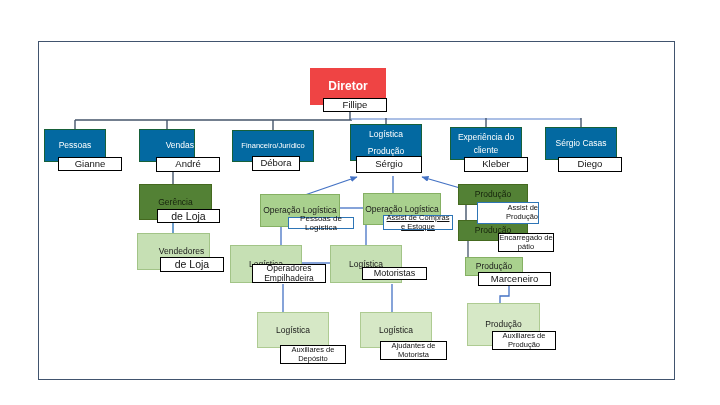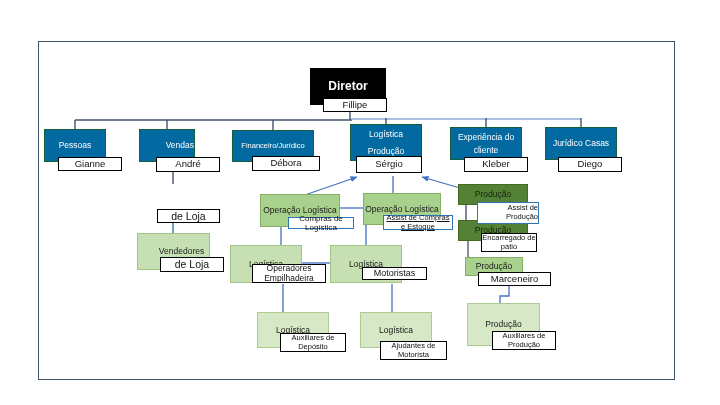--- a/index.html
+++ b/index.html
@@ -11,21 +11,21 @@
     position:absolute;left:38px;top:41px;width:637px;height:339px;
     background:#ffffff;border:1.5px solid #41546e;box-sizing:border-box;
   }
   #wires{position:absolute;left:0;top:0;width:720px;height:405px;z-index:1;}
   .node{
     position:absolute;z-index:2;box-sizing:border-box;display:flex;
     align-items:center;justify-content:center;text-align:center;
     line-height:1.45;
   }
   .node .t{width:100%;}
-  .dark   {background:#000000;color:#ffffff;font-weight:bold;font-size:12px;}
+  .dark   {background:#ef4444;color:#ffffff;font-weight:bold;font-size:12px;}
   .emerald{background:#0369a1;color:#ffffff;font-size:8.5px;border:1px solid #166039;}
   .olive  {background:#538135;color:#15230c;font-size:8.5px;border:1px solid #44691f;}
   .medium {background:#a9d18e;color:#1a1a1a;font-size:8.5px;border:1px solid #85b063;}
   .light  {background:#c6e0b4;color:#1a1a1a;font-size:8.5px;border:1px solid #a2c487;}
   .lighter{background:#d6e8c6;color:#1a1a1a;font-size:8.5px;border:1px solid #aecb92;}
   .tag{
     position:absolute;z-index:3;box-sizing:border-box;background:#ffffff;
     display:flex;align-items:center;justify-content:center;text-align:center;
     color:#111;line-height:1.15;
   }
@@ -87,83 +87,86 @@
   <div class="tag tag-black" style="left:58px;top:157px;width:64px;height:14px;">Gianne</div>
 
   <div class="node emerald" style="left:139px;top:129px;width:56px;height:33px;text-align:right;">
     <div class="t">Vendas</div>
   </div>
   <div class="tag tag-black" style="left:156px;top:157px;width:64px;height:15px;">André</div>
 
   <div class="node emerald nowrap" style="left:232px;top:130px;width:82px;height:32px;font-size:7.5px;">
     <div class="t">Financeiro/Jurídico</div>
   </div>
-  <div class="tag tag-black" style="left:252px;top:156px;width:68px;height:15px;">Débora</div>
+  <div class="tag tag-black" style="left:252px;top:156px;width:48px;height:15px;">Débora</div>
 
   <div class="node emerald" style="left:350px;top:124px;width:72px;height:37px;line-height:1.9;">
     <div class="t">Logística Produção</div>
   </div>
   <div class="tag tag-black" style="left:356px;top:156px;width:66px;height:17px;text-align:right;">Sérgio</div>
 
   <div class="node emerald" style="left:450px;top:127px;width:72px;height:33px;">
     <div class="t">Experiência do cliente</div>
   </div>
   <div class="tag tag-black" style="left:464px;top:157px;width:64px;height:15px;">Kleber</div>
 
   <div class="node emerald" style="left:545px;top:127px;width:72px;height:33px;">
-    <div class="t">Jurídico Casas</div>
+    <div class="t">Sérgio Casas</div>
   </div>
   <div class="tag tag-black" style="left:558px;top:157px;width:64px;height:15px;">Diego</div>
 
+  <div class="node olive" style="left:139px;top:184px;width:73px;height:36px;">
+    <div class="t">Gerência</div>
+  </div>
   <div class="tag tag-black fs10" style="left:157px;top:209px;width:63px;height:14px;">de Loja</div>
 
   <div class="node light" style="left:137px;top:233px;width:73px;height:37px;padding-left:16px;">
     <div class="t">Vendedores</div>
   </div>
   <div class="tag tag-black fs10" style="left:160px;top:257px;width:64px;height:15px;">de Loja</div>
 
   <div class="node medium" style="left:260px;top:194px;width:80px;height:33px;">
     <div class="t">Operação Logística</div>
   </div>
-  <div class="tag tag-blue fs8" style="left:288px;top:217px;width:66px;height:12px;">Compras de Logística</div>
+  <div class="tag tag-blue fs8" style="left:288px;top:217px;width:66px;height:12px;">Pessoas de Logística</div>
 
   <div class="node medium" style="left:363px;top:193px;width:78px;height:32px;">
     <div class="t">Operação Logística</div>
   </div>
   <div class="tag tag-blue" style="left:383px;top:215px;width:70px;height:15px;text-decoration:underline;">Assist de Compras e Estoque</div>
 
   <div class="node light" style="left:230px;top:245px;width:72px;height:38px;">
     <div class="t">Logística</div>
   </div>
   <div class="tag tag-black" style="left:252px;top:264px;width:74px;height:19px;font-size:8.5px;">Operadores Empilhadeira</div>
 
   <div class="node light" style="left:330px;top:245px;width:72px;height:38px;">
     <div class="t">Logística</div>
   </div>
   <div class="tag tag-black fs9" style="left:362px;top:267px;width:65px;height:13px;">Motoristas</div>
 
   <div class="node lighter" style="left:257px;top:312px;width:72px;height:36px;">
     <div class="t">Logística</div>
   </div>
-  <div class="tag tag-black fs7" style="left:280px;top:333px;width:66px;height:19px;">Auxiliares de Depósito</div>
+  <div class="tag tag-black fs7" style="left:280px;top:345px;width:66px;height:19px;">Auxiliares de Depósito</div>
 
   <div class="node lighter" style="left:360px;top:312px;width:72px;height:36px;">
     <div class="t">Logística</div>
   </div>
   <div class="tag tag-black fs7" style="left:380px;top:341px;width:67px;height:19px;">Ajudantes de Motorista</div>
 
   <div class="node olive" style="left:458px;top:184px;width:70px;height:21px;">
     <div class="t">Produção</div>
   </div>
   <div class="tag tag-blue" style="left:477px;top:202px;width:62px;height:22px;text-align:right;">Assist de Produção</div>
 
   <div class="node olive" style="left:458px;top:220px;width:70px;height:21px;">
     <div class="t">Produção</div>
   </div>
-  <div class="tag tag-black fs7" style="left:481px;top:233px;width:56px;height:19px;">Encarregado de pátio</div>
+  <div class="tag tag-black fs7" style="left:498px;top:233px;width:56px;height:19px;">Encarregado de pátio</div>
 
   <div class="node medium" style="left:465px;top:257px;width:58px;height:19px;">
     <div class="t">Produção</div>
   </div>
   <div class="tag tag-black" style="left:478px;top:272px;width:73px;height:14px;">Marceneiro</div>
 
   <div class="node lighter" style="left:467px;top:303px;width:73px;height:43px;">
     <div class="t">Produção</div>
   </div>
   <div class="tag tag-black fs7" style="left:492px;top:331px;width:64px;height:19px;">Auxiliares de Produção</div>

